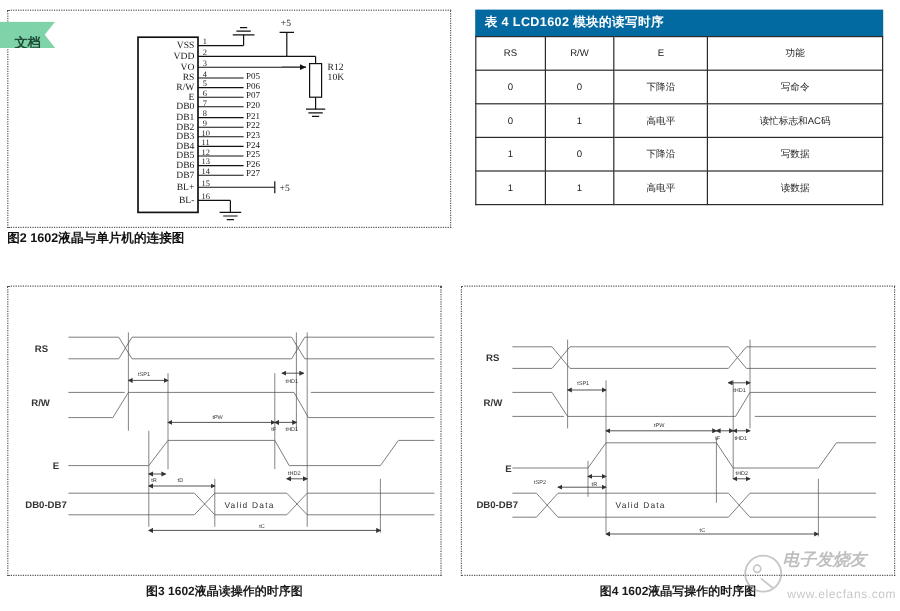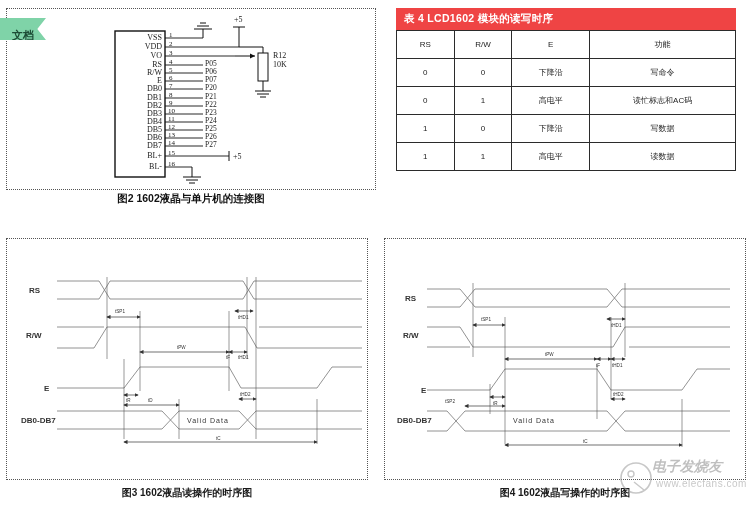--- a/index.html
+++ b/index.html
@@ -23,35 +23,35 @@
     z-index:30;
     display:flex; align-items:center; justify-content:flex-end;
     padding-right:12px;
     clip-path: polygon(0 0, 100% 0, 86% 50%, 100% 100%, 0 100%);
   }
   .ribbon span { font-size:11px; color:#1d4d36; font-weight:bold; letter-spacing:0;margin-top:12px; }
 
   
   #fig2-panel { left:6px; top:8px; width:370px; height:182px; }
   #fig2-cap { position:absolute; left:6px; top:192px; width:370px;
-              text-align:center; font-size:10.5px; font-weight:bold; color:#111; }
+              text-align:left; font-size:10.5px; font-weight:bold; color:#111; }
 
   .sch { position:absolute; inset:0; }
   .sch svg { position:absolute; left:0; top:0; }
   .pinlbl { font-family:"Liberation Serif", serif; font-size:8px; fill:#1a1a1a; }
   .pinnum { font-family:"Liberation Serif", serif; font-size:7px; fill:#1a1a1a; }
   .portlbl { font-family:"Liberation Serif", serif; font-size:7.5px; fill:#1a1a1a; }
   .reslbl { font-family:"Liberation Serif", serif; font-size:8px; fill:#1a1a1a; }
   .supplbl{ font-family:"Liberation Serif", serif; font-size:8px; fill:#1a1a1a; }
 
   
   #tbl-wrap { position:absolute; left:396px; top:8px; width:340px; }
   table.t4 { border-collapse:collapse; width:100%; table-layout:fixed; }
   table.t4 caption {
-    caption-side:top; background:#ef4444; color:#fff;
+    caption-side:top; background:#0369a1; color:#fff;
     font-size:10.5px; font-weight:bold; text-align:left;
     padding:4px 8px; letter-spacing:.3px;
   }
   table.t4 th, table.t4 td {
     border:1px solid #2b2b2b;
     height:28px;
     text-align:center; vertical-align:middle;
     font-size:8px; color:#222; font-weight:normal;
   }
   table.t4 col.c1, table.t4 col.c2 { width:17%; }
@@ -70,21 +70,21 @@
   .rowlbl { font-family:"Liberation Sans", sans-serif; font-size:8px; fill:#333; font-weight:bold; }
   .tlbl   { font-family:"Liberation Sans", sans-serif; font-size:4.6px; fill:#333; }
   .vdata  { font-family:"Liberation Sans", sans-serif; font-size:7px; fill:#333; letter-spacing:1px; }
 
   
   #wm { position:absolute; left:620px; top:452px; width:130px; height:55px;
         z-index:25; pointer-events:none; opacity:.55; }
   #wm .wmtext { position:absolute; left:32px; top:6px; font-size:14px;
                 color:#8c8c8c; font-style:italic; font-weight:bold;
                 font-family:Liberation Sans, sans-serif; white-space:nowrap; }
-  #wm .wmurl  { position:absolute; left:36px; top:26px; font-size:10px;
+  #wm .wmurl  { position:absolute; left:36px; top:38px; font-size:10px;
                 color:#9a9a9a; letter-spacing:.5px; font-family:"Liberation Sans", sans-serif; }
 </style>
 </head>
 <body>
 
 <div class="ribbon">
   <span>文档</span>
 </div>
 
 <div class="panel sch" id="fig2-panel">

